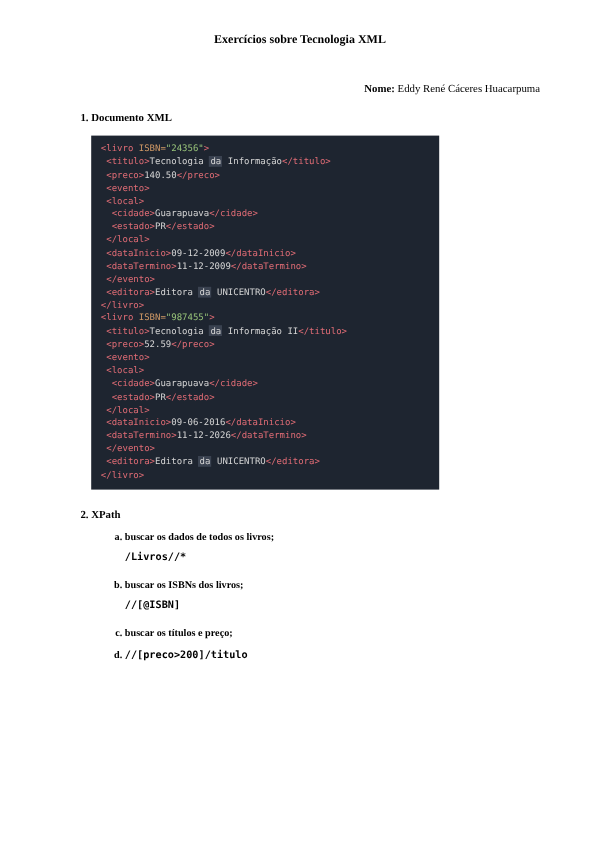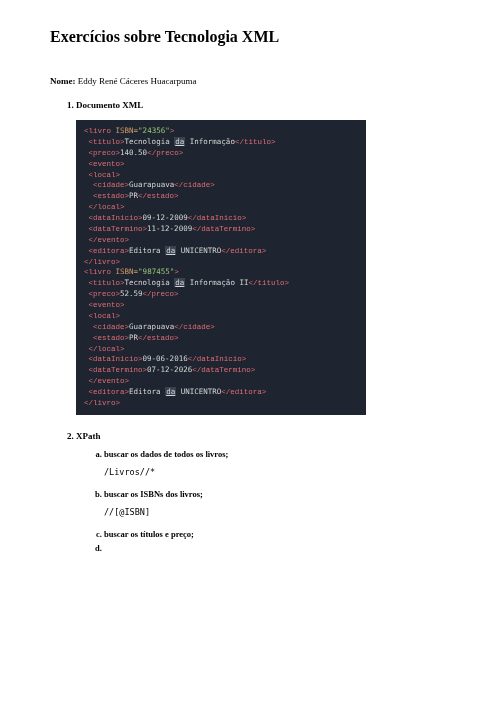--- a/index.html
+++ b/index.html
@@ -6,27 +6,29 @@
   body {
     width: 500px;
     height: 707px;
     background: #fff;
     font-family: "Times New Roman", Times, serif;
     color: #000;
     padding: 28px 50px 20px 50px;
     font-size: 9px;
   }
   .title {
-    font-size: 16px;
+    text-align: center;
+    font-size: 10px;
     font-weight: bold;
     margin-bottom: 30px;
   }
   .name-line {
     font-size: 9px;
     margin-bottom: 14px;
+    text-align: right;
   }
   .name-line .label { font-weight: bold; }
   ol.main-list {
     list-style: decimal;
     padding-left: 26px;
     font-size: 9px;
   }
   ol.main-list > li {
     font-weight: bold;
     margin-bottom: 0;
@@ -39,40 +41,40 @@
     color: #abb2bf;
     font-family: "Consolas", "Menlo", monospace;
     font-size: 7.5px;
     line-height: 1.45;
     padding: 6px 8px 6px 8px;
     margin: 10px 0 16px 0;
     width: 290px;
     white-space: pre;
     overflow: hidden;
   }
-  .tag { color: #e06c75; font-family: Liberation Mono, monospace; }
+  .tag { color: #e06c75; }
   .attr { color: #d19a66; }
   .str { color: #98c379; }
   .txt { color: #d4d4d4; }
-  .hl { background: #3a4250; color: #d4d4d4; padding: 0 1px; text-decoration: underline; }
+  .hl { background: #3a4250; color: #d4d4d4; padding: 0 1px; }
 
   ol.sub-list {
     list-style: lower-alpha;
     padding-left: 28px;
     font-weight: normal;
     margin-top: 8px;
   }
   ol.sub-list > li {
     font-weight: bold;
     margin-bottom: 4px;
     font-size: 8.5px;
   }
   .answer {
     font-family: "Consolas", "Menlo", monospace;
-    font-weight: normal;
+    font-weight: bold;
     font-size: 8.5px;
     margin: 8px 0 12px 0;
   }
 </style>
 </head>
 <body>
 
 <div class="title">Exercícios sobre Tecnologia XML</div>
 
 <div class="name-line">
@@ -99,21 +101,21 @@
 <span class="tag">&lt;/livro&gt;</span>
 <span class="tag">&lt;livro</span> <span class="attr">ISBN=</span><span class="str">"987455"</span><span class="tag">&gt;</span>
  <span class="tag">&lt;titulo&gt;</span><span class="txt">Tecnologia </span><span class="hl">da</span><span class="txt"> Informação II</span><span class="tag">&lt;/titulo&gt;</span>
  <span class="tag">&lt;preco&gt;</span><span class="txt">52.59</span><span class="tag">&lt;/preco&gt;</span>
  <span class="tag">&lt;evento&gt;</span>
  <span class="tag">&lt;local&gt;</span>
   <span class="tag">&lt;cidade&gt;</span><span class="txt">Guarapuava</span><span class="tag">&lt;/cidade&gt;</span>
   <span class="tag">&lt;estado&gt;</span><span class="txt">PR</span><span class="tag">&lt;/estado&gt;</span>
  <span class="tag">&lt;/local&gt;</span>
  <span class="tag">&lt;dataInicio&gt;</span><span class="txt">09-06-2016</span><span class="tag">&lt;/dataInicio&gt;</span>
- <span class="tag">&lt;dataTermino&gt;</span><span class="txt">07-12-2026</span><span class="tag">&lt;/dataTermino&gt;</span>
+ <span class="tag">&lt;dataTermino&gt;</span><span class="txt">11-12-2026</span><span class="tag">&lt;/dataTermino&gt;</span>
  <span class="tag">&lt;/evento&gt;</span>
  <span class="tag">&lt;editora&gt;</span><span class="txt">Editora </span><span class="hl">da</span><span class="txt"> UNICENTRO</span><span class="tag">&lt;/editora&gt;</span>
 <span class="tag">&lt;/livro&gt;</span></div>
     </div>
   </li>
 
   <li>
     <span>XPath</span>
     <div class="content">
       <ol class="sub-list">
@@ -122,17 +124,18 @@
           <div class="answer">/Livros//*</div>
         </li>
         <li>
           <span>buscar os ISBNs dos livros;</span>
           <div class="answer">//[@ISBN]</div>
         </li>
         <li>
           <span>buscar os títulos e preço;</span>
         </li>
         <li>
+          <div class="answer">//[preco&gt;200]/titulo</div>
         </li>
       </ol>
     </div>
   </li>
 </ol>
 
 </body></html>

